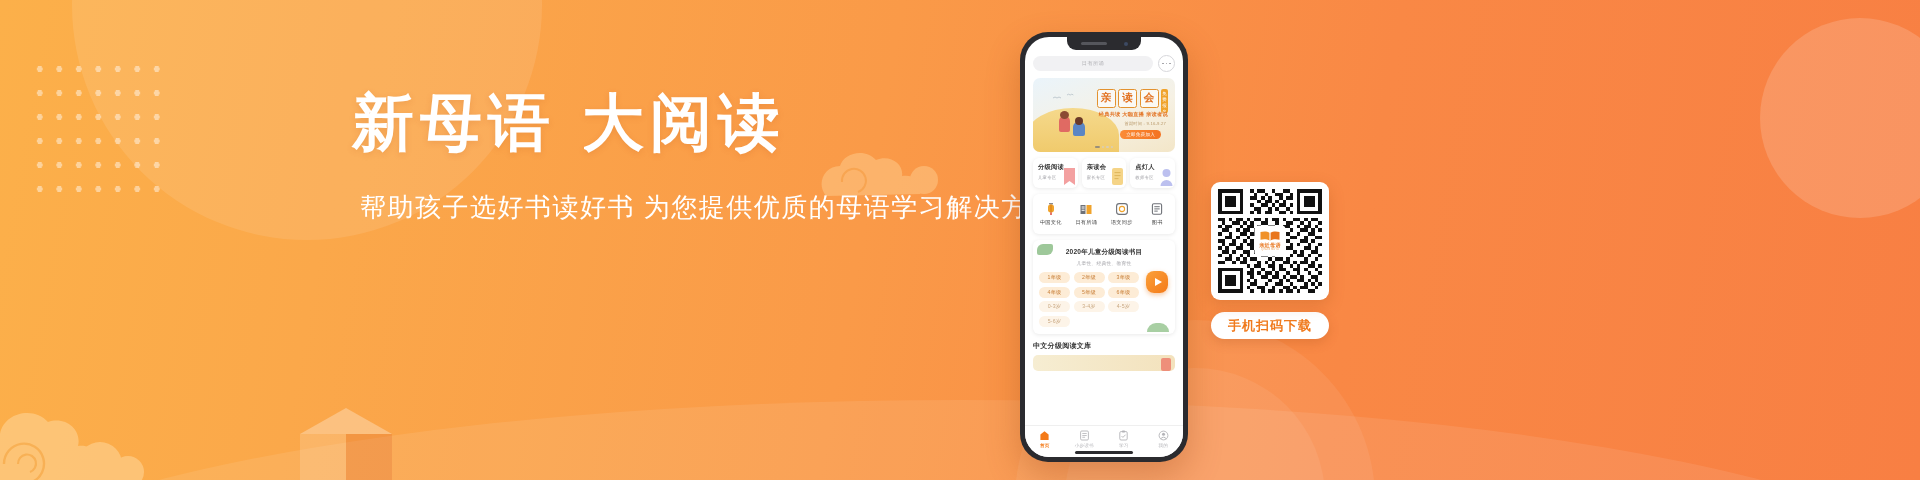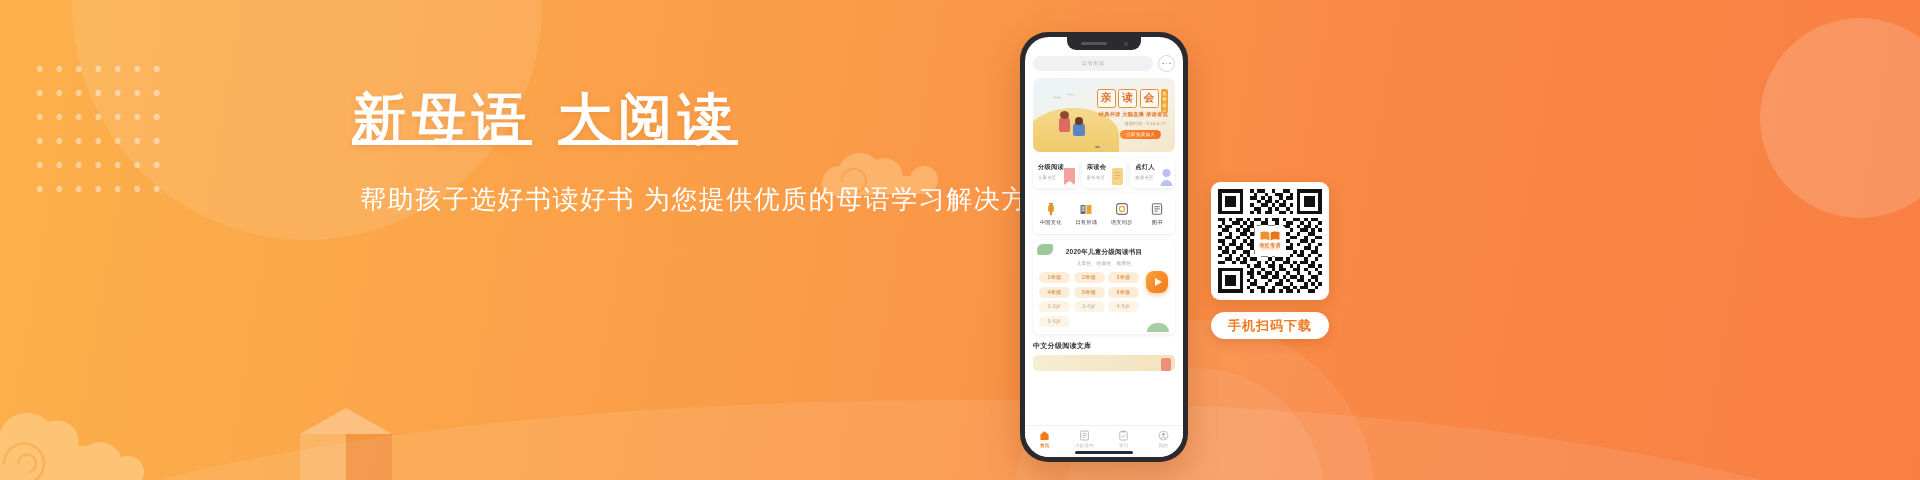--- a/index.html
+++ b/index.html
@@ -59,25 +59,24 @@
   }
 
   
   .cloud-bl{left:-30px;top:372px;width:230px;height:120px;opacity:.55;}
   .cloud-hd{left:820px;top:140px;width:130px;height:62px;opacity:.42;}
 
   
   .copy{position:absolute;left:352px;top:92px;width:700px;color:#fff;}
   .headline{
     font-family:"Liberation Serif","DejaVu Serif",serif;
-    font-size:54px;line-height:1;font-weight:700;
+    font-size:62px;line-height:1;font-weight:700;
     letter-spacing:6px;
     text-shadow:0 2px 6px rgba(190,85,25,.18);
     margin:0;
-    text-decoration:underline;
   }
   .headline .gap{display:inline-block;width:26px;}
   .subhead{
     margin:66px 0 0 8px;
     font-size:37px;line-height:1;font-weight:400;letter-spacing:2px;
   }
   .tagline{
     margin:40px 0 0 8px;
     font-size:26px;line-height:1;font-weight:400;letter-spacing:1.5px;
     white-space:nowrap;

